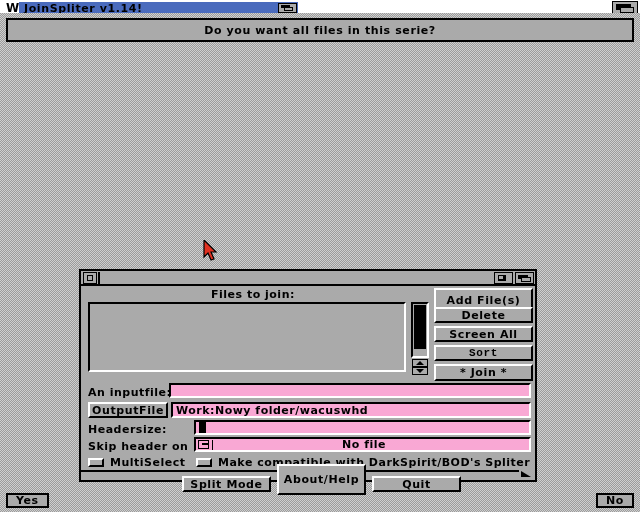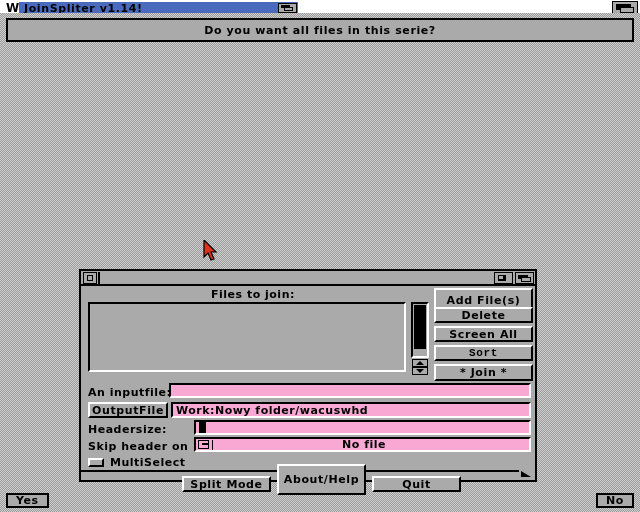--- a/index.html
+++ b/index.html
@@ -377,20 +377,24 @@
           <span style="position:absolute;left:3px;top:2px;width:7px;height:2px;background:#000;display:block;"></span>
         </span>
         <span style="position:absolute;left:16px;top:1px;width:1px;height:11px;background:#000;"></span>
         <span>No  file</span>
       </div>
 
       <div style="position:absolute;left:7px;top:170px;display:flex;align-items:center;gap:6px;">
         <span class="chk"></span>
         <span style="font-size:11px;letter-spacing:0.5px;">MultiSelect</span>
       </div>
+      <div style="position:absolute;left:115px;top:170px;display:flex;align-items:center;gap:6px;">
+        <span class="chk"></span>
+        <span style="font-size:11px;letter-spacing:0.5px;">Make  compatible  with  DarkSpirit/BOD's  Spliter</span>
+      </div>
 
       <div style="position:absolute;left:0;top:184px;width:100%;height:2px;background:#000;"></div>
 
       <div class="abtn" style="position:absolute;left:101px;top:190px;width:89px;height:16px;">Split  Mode</div>
       <div class="abtn" style="position:absolute;left:196px;top:178px;width:89px;height:31px;">About/Help</div>
       <div class="abtn" style="position:absolute;left:291px;top:190px;width:89px;height:16px;">Quit</div>
 
       <div class="sizeg" style="right:0;bottom:0;width:16px;height:10px;border:none;">
         <div class="d" style="border-left-width:10px;border-top-width:6px;left:2px;top:1px;"></div>
       </div>

